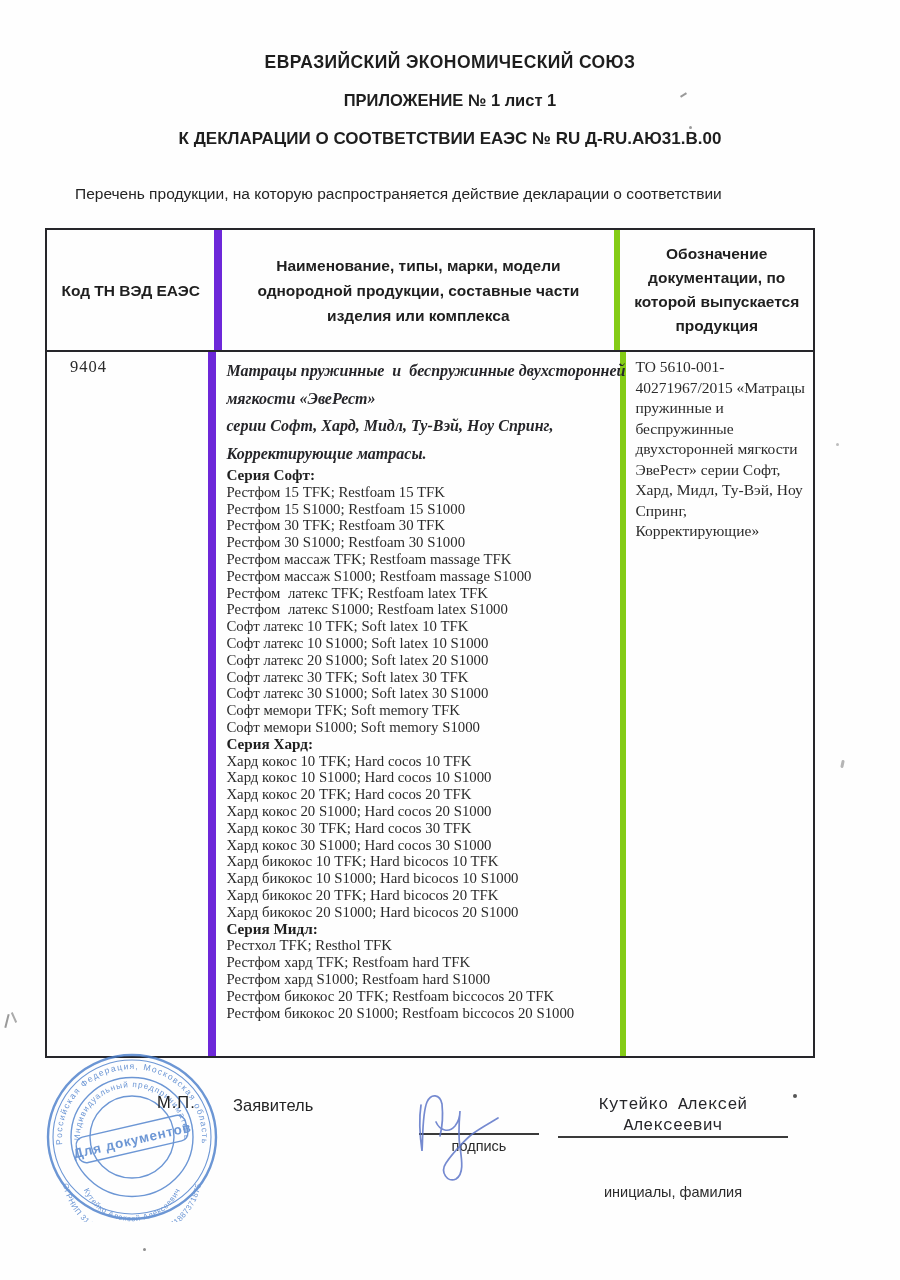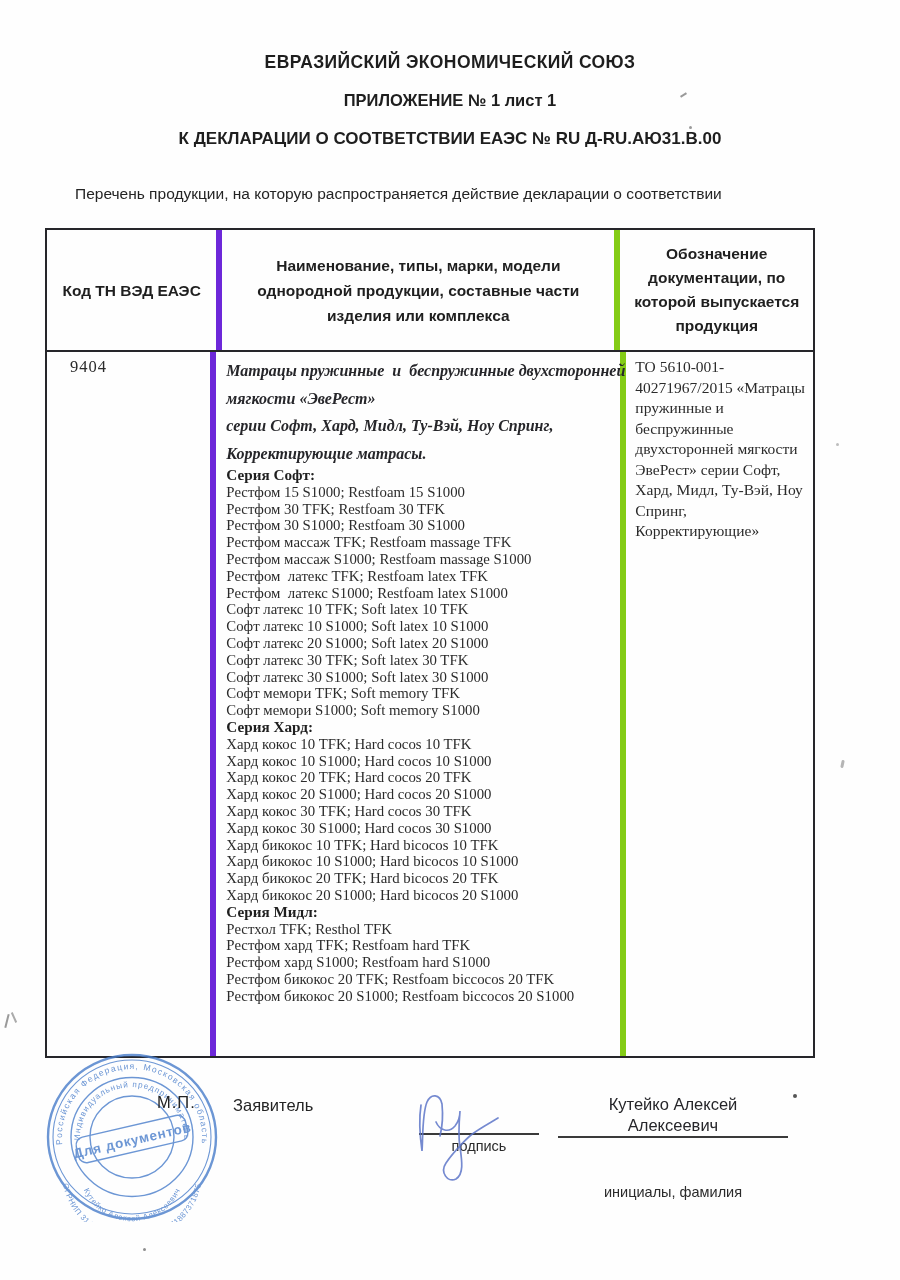--- a/index.html
+++ b/index.html
@@ -10,21 +10,21 @@
   .t1{top:52px;font-size:17.5px;letter-spacing:.4px;}
   .t2{top:91px;font-size:16.5px;}
   .t3{top:129px;font-size:17px;}
   .subtitle{left:75px;top:185px;font-size:15.5px;color:#242424;}
 
   
   .doc-table{left:45px;top:228px;width:770px;height:830px;border:2px solid #26262a;box-sizing:border-box;}
   .thead{display:flex;height:122px;border-bottom:2px solid #26262a;box-sizing:border-box;}
   .tbody{display:flex;height:704px;box-sizing:border-box;}
   .cell{box-sizing:border-box;}
-  .c1{width:180px;border-right:6px solid #6d28d9;}
+  .c1{width:180px;border-right:8px solid #6d28d9;}
   .c2{width:410px;border-right:6px solid #84cc16;}
   .c3{width:198px;}
   .hcell{display:flex;align-items:center;justify-content:center;text-align:center;
          font-weight:bold;font-size:15.5px;line-height:25px;color:#1f1f1f;padding:0 12px;}
   .hcell.c3{line-height:24px;padding:0 13px;}
   .bcell{font-family:"Liberation Serif", serif;color:#2b2b2b;}
   .code{display:block;padding:5px 0 0 23px;font-size:16.5px;letter-spacing:1px;}
   .c2.bcell{padding:5px 4px 16px 10px;}
   .c3.bcell{padding:5px 4px 0 9px;}
   .intro div{white-space:pre;font-size:16px;font-weight:bold;font-style:italic;line-height:27.5px;color:#26262a;}
@@ -35,21 +35,21 @@
   
   .mp{left:112px;top:1093px;font-size:16.5px;letter-spacing:1px;color:#222;z-index:3;margin-left:45px;}
   .applicant{left:233px;top:1096px;font-size:16.5px;color:#242424;}
   .sline{position:absolute;height:2px;background:#3a3a3a;}
   .l1{left:419px;top:1133px;width:120px;}
   .l2{left:558px;top:1136px;width:230px;}
   .cap{position:absolute;text-align:center;font-size:14.5px;color:#2b2b2b;}
   .cap1{left:419px;top:1138px;width:120px;}
   .cap2{left:558px;top:1184px;width:230px;}
   .name{left:558px;top:1094px;width:230px;text-align:center;
-        font-family:Liberation Sans, sans-serif;font-size:16.5px;line-height:21px;color:#26262a;}
+        font-family:Liberation Mono, monospace;font-size:16.5px;line-height:21px;color:#26262a;}
   .stamp{left:44px;top:1052px;z-index:1;opacity:.82;}
   .sig{left:398px;top:1083px;z-index:2;opacity:.85;}
   .st-ring{font-family:"Liberation Sans", sans-serif;}
   .speck{position:absolute;background:#9a9a9a;}
 </style>
 </head>
 <body>
 
 <div class="page">
 
@@ -76,20 +76,21 @@
       </div>
       <div class="cell c2 bcell">
         <div class="intro">
             <div>Матрацы пружинные  и  беспружинные двухсторонней</div>
             <div>мягкости «ЭвеРест»</div>
             <div>серии Софт, Хард, Мидл, Ту-Вэй, Ноу Спринг,</div>
             <div>Корректирующие матрасы.</div>
           </div>
         <div class="models">
             <div class="b">Серия Софт:</div>
+            <div>Рестфом 15 TFK; Restfoam 15 TFK</div>
             <div>Рестфом 15 S1000; Restfoam 15 S1000</div>
             <div>Рестфом 30 TFK; Restfoam 30 TFK</div>
             <div>Рестфом 30 S1000; Restfoam 30 S1000</div>
             <div>Рестфом массаж TFK; Restfoam massage TFK</div>
             <div>Рестфом массаж S1000; Restfoam massage S1000</div>
             <div>Рестфом  латекс TFK; Restfoam latex TFK</div>
             <div>Рестфом  латекс S1000; Restfoam latex S1000</div>
             <div>Софт латекс 10 TFK; Soft latex 10 TFK</div>
             <div>Софт латекс 10 S1000; Soft latex 10 S1000</div>
             <div>Софт латекс 20 S1000; Soft latex 20 S1000</div>

